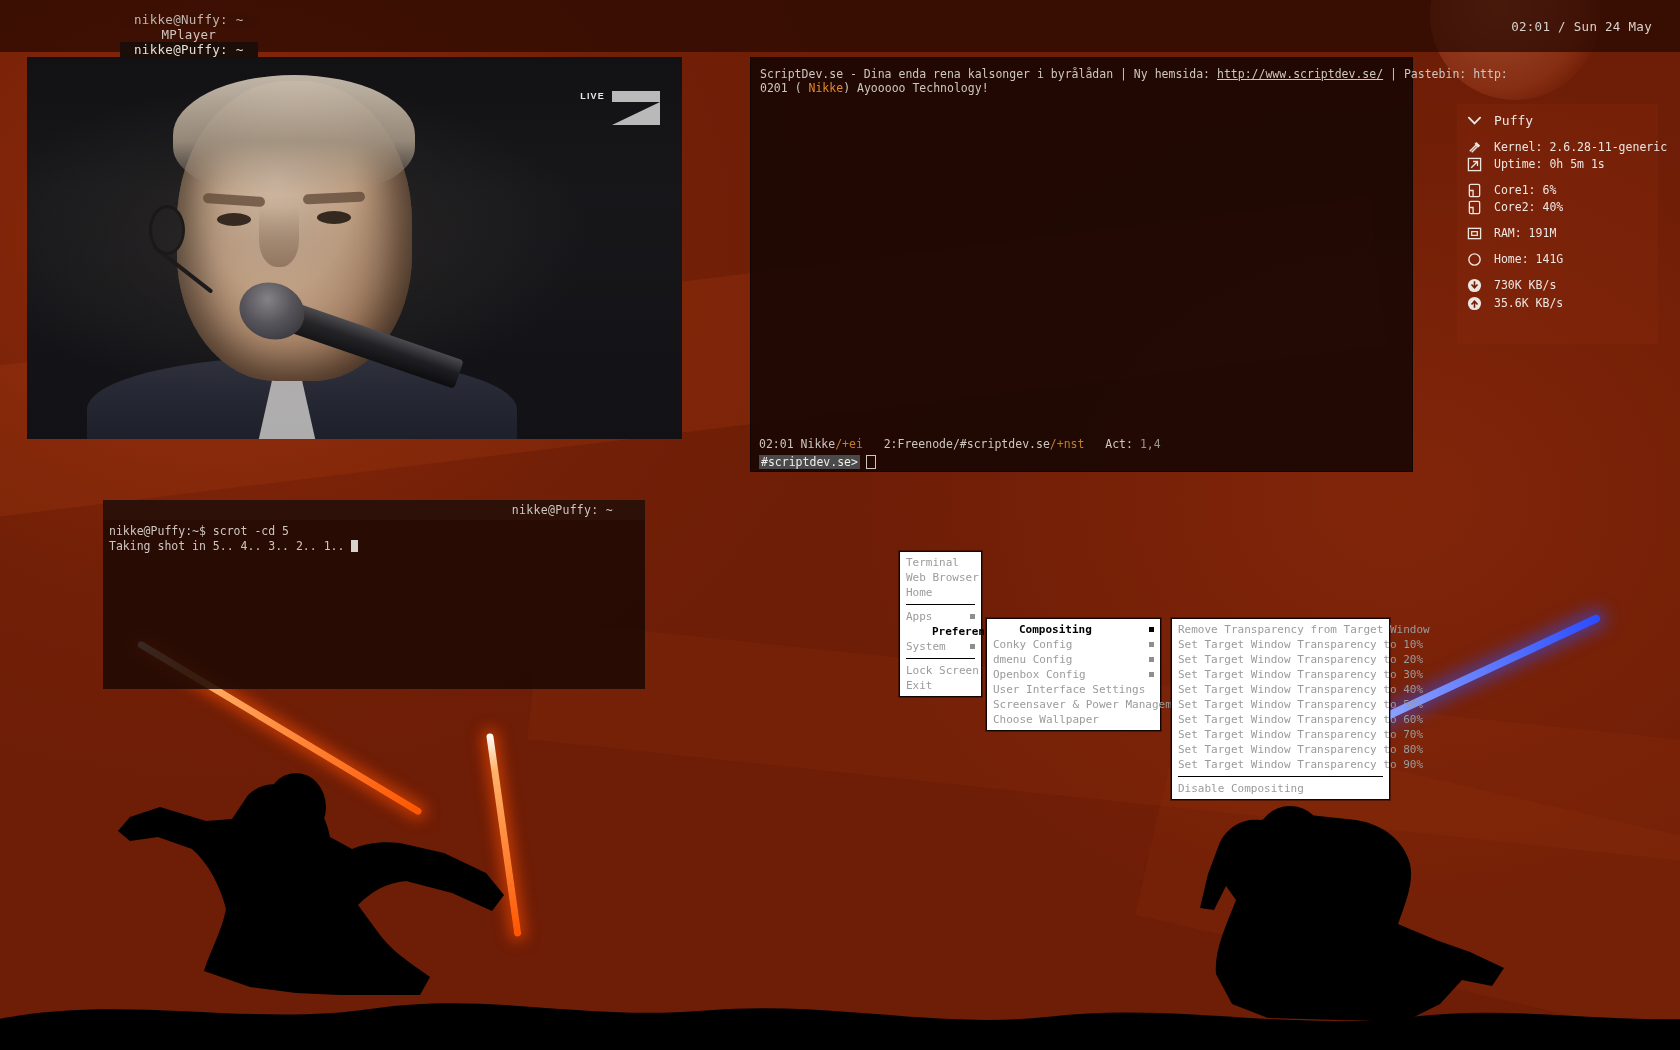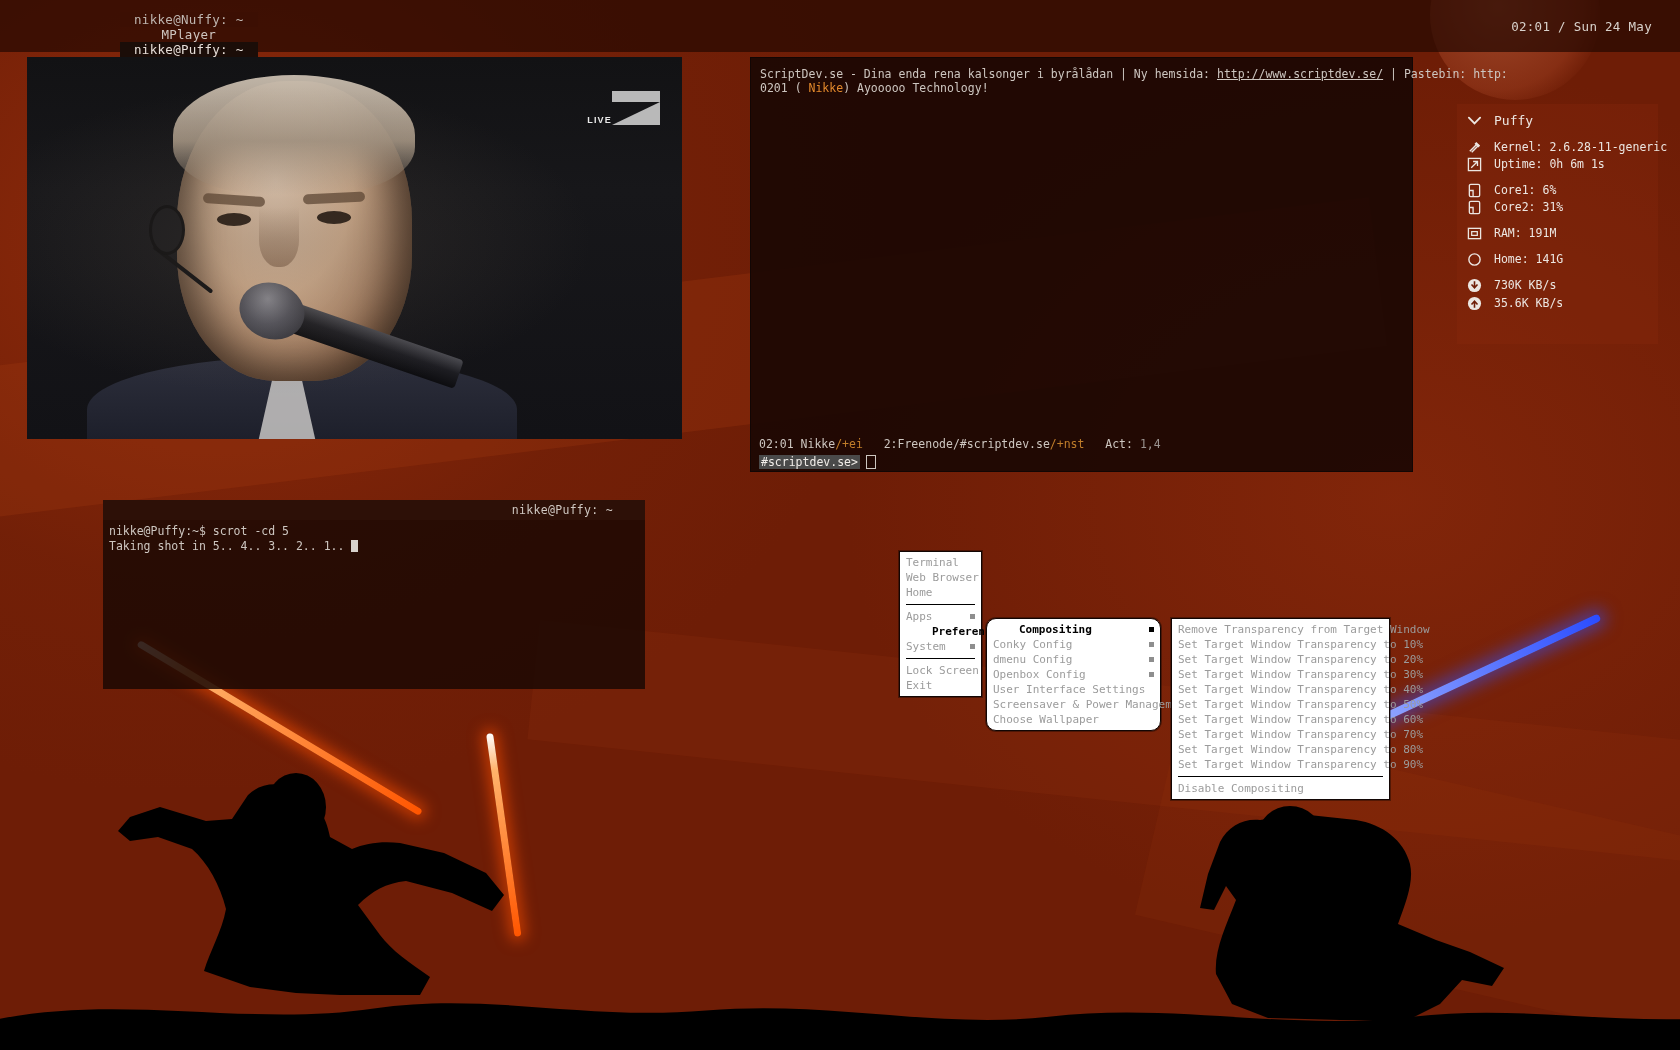--- a/index.html
+++ b/index.html
@@ -101,21 +101,21 @@
   }
   .shoulder{
     position:absolute;left:60px;top:300px;width:430px;height:110px;border-radius:48% 48% 0 0;
     background:linear-gradient(180deg,#2d2f3c 0%, #181a25 100%);
   }
   .collar{
     position:absolute;left:200px;top:310px;width:120px;height:80px;
     background:#c8c6c4;clip-path:polygon(40% 0,60% 0,75% 100%,25% 100%);
     opacity:.85;
   }
-  .livelogo{position:absolute;right:22px;top:34px;display:flex;align-items:flex-end;}
+  .livelogo{position:absolute;right:22px;top:34px;display:flex;align-items:flex-start;gap:7px;}
   .livetext{color:#e9e9e9;font-size:9px;font-weight:bold;letter-spacing:1.2px;font-family:"Liberation Sans",sans-serif;}
   .seven{width:48px;height:34px;position:relative;}
   .seven .bar{position:absolute;left:0;top:0;width:48px;height:11px;background:#b9b9b9;}
   .seven .leg{position:absolute;left:0;top:11px;width:48px;height:23px;background:#b9b9b9;
     clip-path:polygon(100% 0,100% 100%,0 100%);}
   
   #irc{left:750px;top:57px;width:663px;height:415px;
     background:rgba(24,7,3,0.90);border:1px solid #120604;box-sizing:border-box;
     color:#cdc6c0;font-size:11.5px;line-height:14px;}
   .irc-top{padding:9px 8px 4px 9px;}
@@ -153,21 +153,21 @@
   }
   .obitem{
     height:15px;line-height:15px;padding:0 6px;white-space:nowrap;
     display:flex;align-items:center;justify-content:space-between;gap:18px;
   }
   .obitem.selected{color:#000;font-weight:bold;padding-left:32px;}
   .obsep{height:1px;background:#000;margin:4px 6px;}
   .obarrow{width:5px;height:5px;background:#8e8e8e;flex:0 0 5px;}
   .obitem.selected .obarrow{background:#000;}
   #menu-root{left:899px;top:551px;width:83px;padding:3px 0;}
-  #menu-prefs{left:986px;top:618px;width:175px;padding:3px 0;border-radius:10px;}
+  #menu-prefs{left:986px;top:618px;width:175px;padding:3px 0;}
   #menu-comp{left:1171px;top:618px;width:219px;padding:3px 0;}
   
   .saber{position:absolute;border-radius:4px;}
 </style>
 </head>
 <body>
 
 <div id="wallpaper">
   <div class="wp-base"></div>
   <div class="wp-glow"></div>
@@ -279,36 +279,36 @@
       <path d="M3 12 L11 4 M5 13 L13 5" stroke="#ece6e1" stroke-width="1.6" fill="none"></path>
       <path d="M10 2 L14 6 L12 8 L8 4 Z" fill="#ece6e1"></path>
     </svg>
     <span>Kernel: 2.6.28-11-generic</span>
   </div>
   <div class="conky-row">
     <svg class="cicon" viewBox="0 0 16 16">
       <rect x="1.5" y="1.5" width="13" height="13" stroke="#ece6e1" stroke-width="1.4" fill="none"></rect>
       <path d="M4.5 11.5 L11 5 M6.5 4.8 L11.2 4.8 L11.2 9.5" stroke="#ece6e1" stroke-width="1.4" fill="none"></path>
     </svg>
-    <span>Uptime: 0h 6m 1s</span>
+    <span>Uptime: 0h 5m 1s</span>
   </div>
   <div class="conky-gap"></div>
   <div class="conky-row">
     <svg class="cicon" viewBox="0 0 16 16">
       <rect x="2.5" y="1.5" width="11" height="13" rx="1.5" stroke="#ece6e1" stroke-width="1.4" fill="none"></rect>
       <path d="M2.5 8 L6.5 8 L6.5 14.5" stroke="#ece6e1" stroke-width="1.4" fill="none"></path>
     </svg>
     <span>Core1: 6%</span>
   </div>
   <div class="conky-row">
     <svg class="cicon" viewBox="0 0 16 16">
       <rect x="2.5" y="1.5" width="11" height="13" rx="1.5" stroke="#ece6e1" stroke-width="1.4" fill="none"></rect>
       <path d="M2.5 8 L6.5 8 L6.5 14.5" stroke="#ece6e1" stroke-width="1.4" fill="none"></path>
     </svg>
-    <span>Core2: 31%</span>
+    <span>Core2: 40%</span>
   </div>
   <div class="conky-gap"></div>
   <div class="conky-row">
     <svg class="cicon" viewBox="0 0 16 16">
       <rect x="1.5" y="2.5" width="13" height="11" stroke="#ece6e1" stroke-width="1.4" fill="none"></rect>
       <rect x="5" y="6" width="6" height="4" stroke="#ece6e1" stroke-width="1.3" fill="none"></rect>
     </svg>
     <span>RAM:  191M</span>
   </div>
   <div class="conky-gap"></div>

